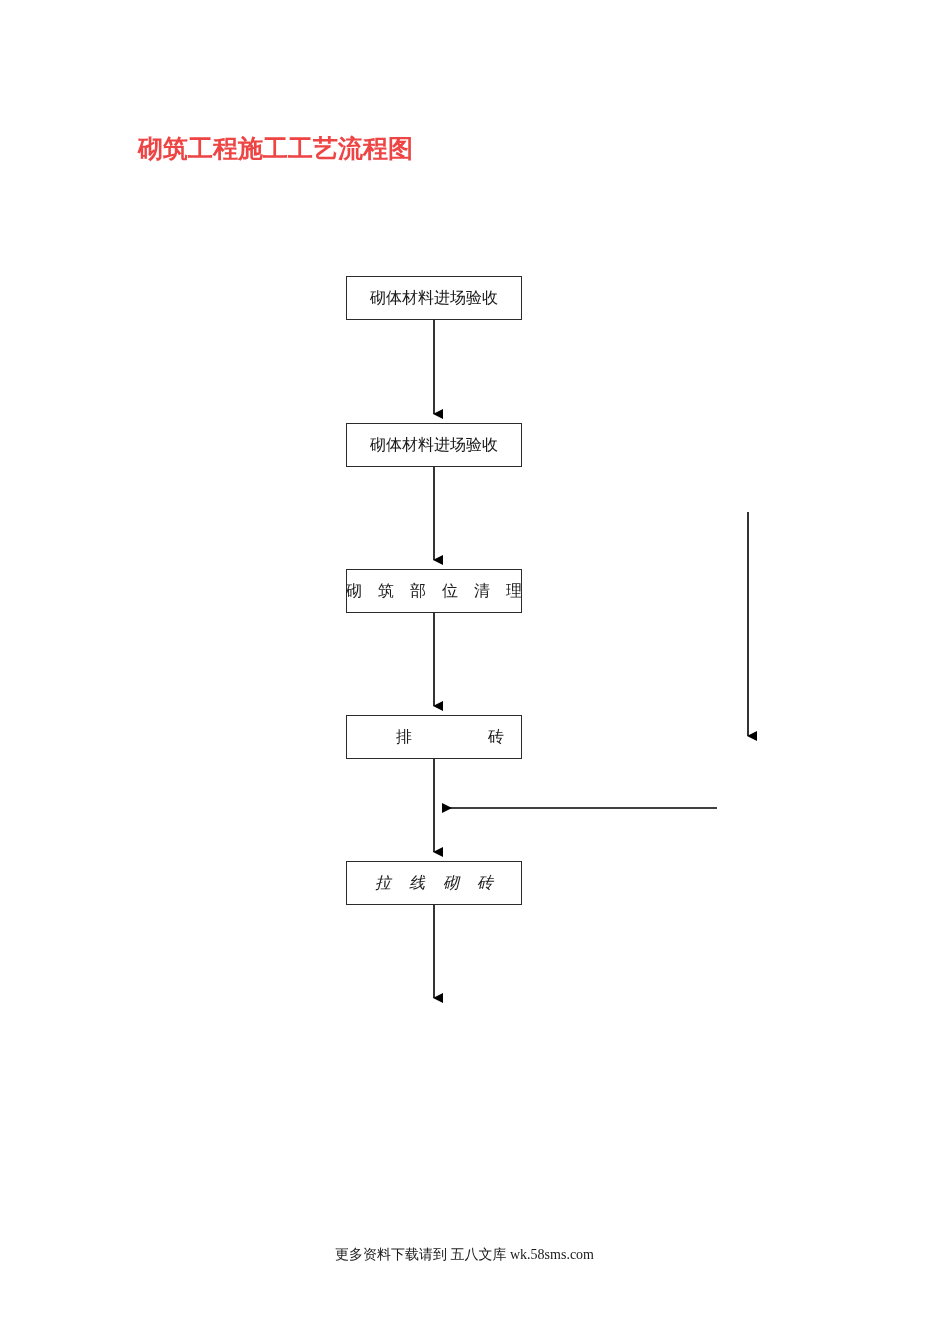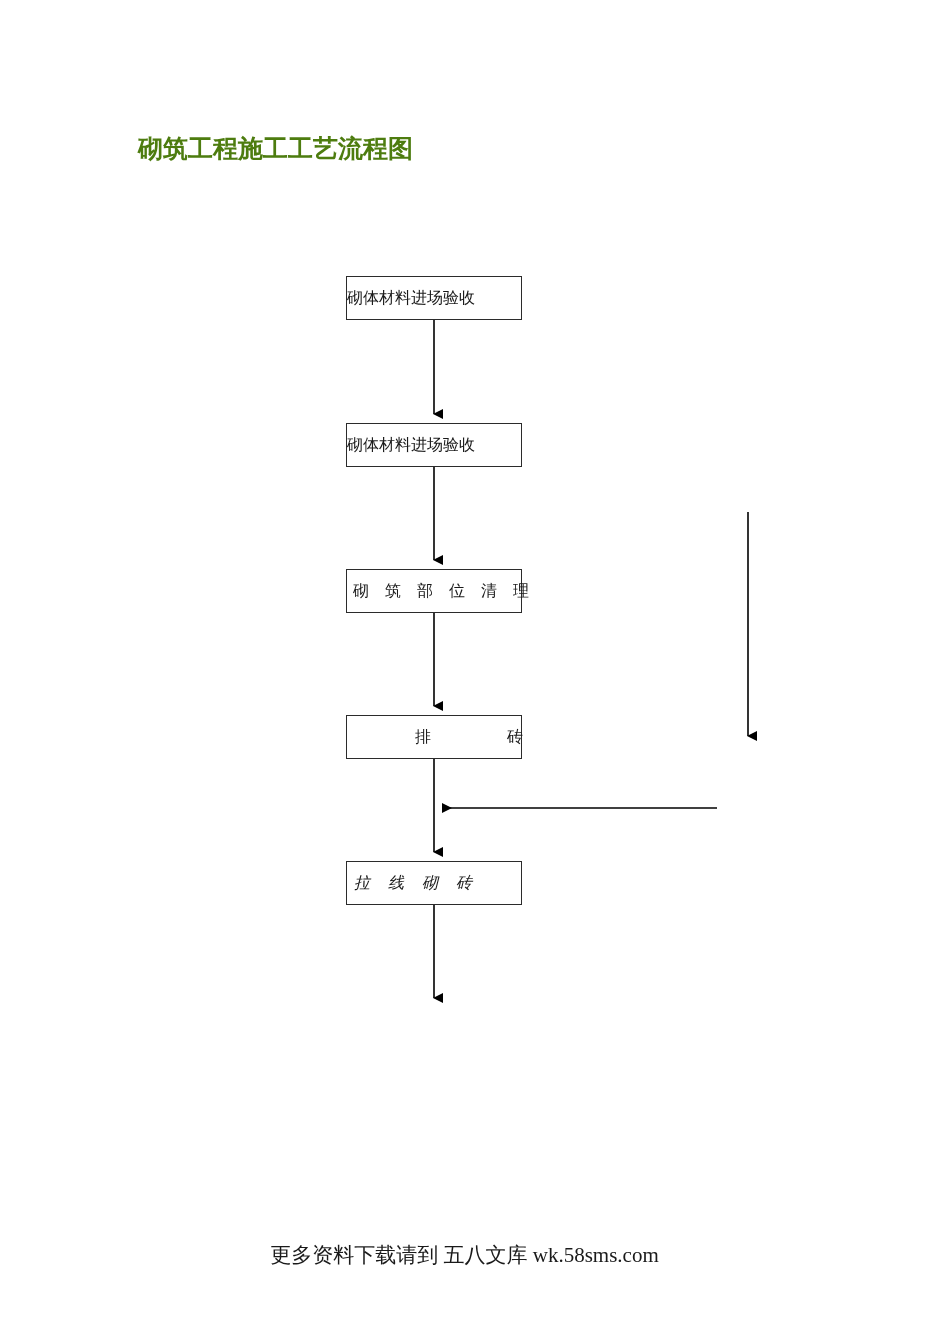--- a/index.html
+++ b/index.html
@@ -30,21 +30,21 @@
   .doc-title {
     position: absolute;
     left: 138px;
     top: 132px;
     font-family: "Liberation Sans", "DejaVu Sans", sans-serif;
     font-size: 25px;
     font-weight: bold;
     line-height: 32px;
     letter-spacing: 0px;
     white-space: nowrap;
-    color: #4d7c0f;
+    color: #ef4444;
   }
 
   
   .flow-canvas {
     position: absolute;
     left: 0;
     top: 0;
     width: 950px;
     height: 1344px;
   }
@@ -53,20 +53,21 @@
   .node {
     position: absolute;
     left: 346px;
     width: 176px;
     height: 44px;
     box-sizing: border-box;
     border: 1.3px solid #2b2b2b;
     background: #ffffff;
     display: flex;
     align-items: center;
+    justify-content: center;
   }
   .node .node-label {
     font-family: "Liberation Serif", "DejaVu Serif", serif;
     font-size: 16px;
     line-height: 18px;
     color: #1a1a1a;
     white-space: nowrap;
     text-align: center;
   }
   .node.spaced-1 .node-label { letter-spacing: 6px; text-indent: 6px; }
@@ -92,21 +93,21 @@
   }
 
   
   .footer-note {
     position: absolute;
     left: 0;
     top: 1244px;
     width: 929px;
     text-align: center;
     font-family: "Liberation Serif", "DejaVu Serif", serif;
-    font-size: 21px;
+    font-size: 14px;
     line-height: 22px;
     color: #1a1a1a;
     white-space: nowrap;
   }
 </style>
 </head>
 <body>
 
 <div id="page">
 

